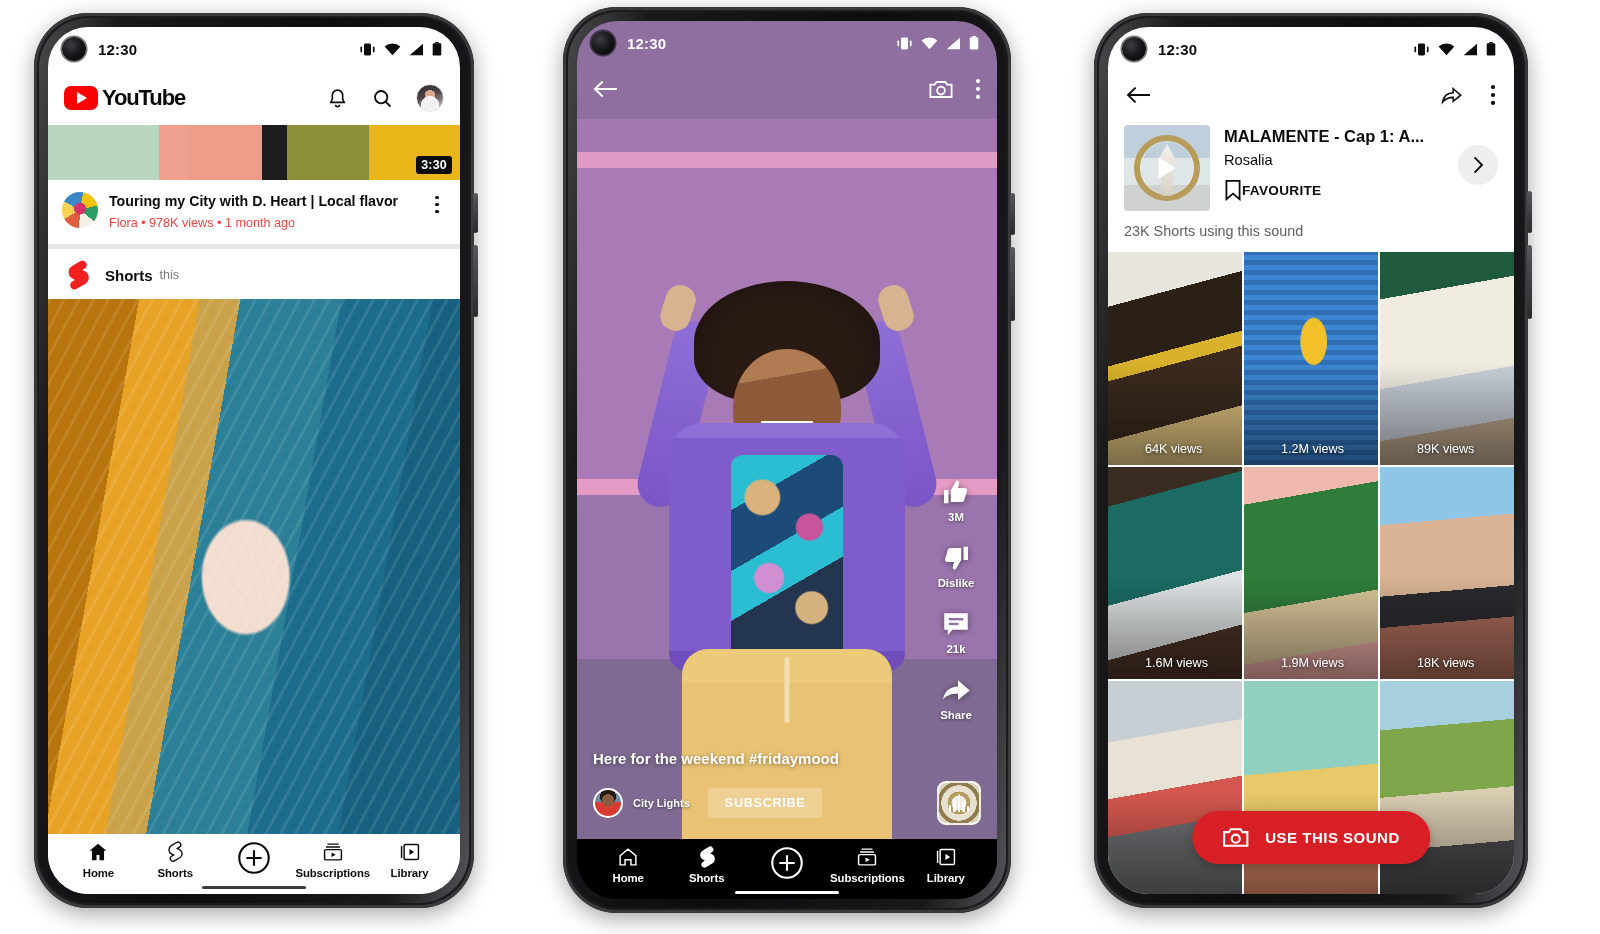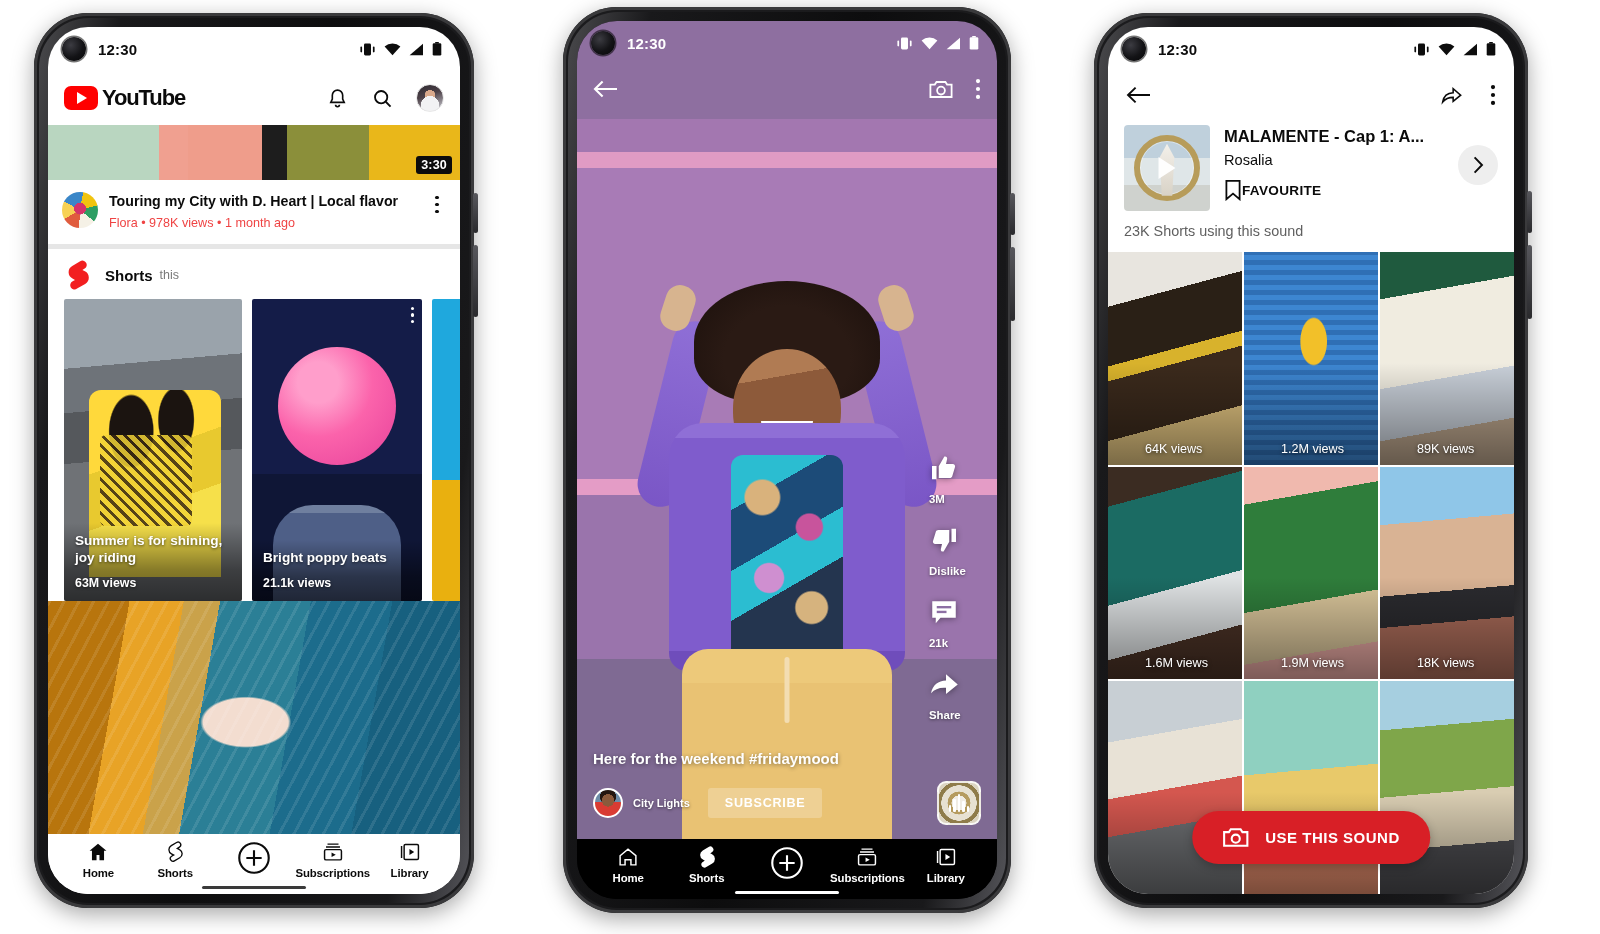--- a/index.html
+++ b/index.html
@@ -240,21 +240,21 @@
   .m-arm.l{ left:18px; bottom:330px; transform:rotate(14deg); }
   .m-arm.r{ right:18px; bottom:330px; transform:rotate(-14deg); }
   .m-hand{ position:absolute; width:30px;height:46px;border-radius:14px; background:#d7b48f; }
   .m-hand.l{ left:26px; bottom:508px; transform:rotate(18deg); }
   .m-hand.r{ right:26px; bottom:508px; transform:rotate(-18deg); }
 
   .p2-rail{
     position:absolute; right:14px; bottom:118px; z-index:6;
     display:flex; flex-direction:column; align-items:center; gap:20px;
   }
-  .rail-item{ display:flex; flex-direction:column; gap:10px; width:54px; }
+  .rail-item{ display:flex; flex-direction:column; align-items:center; gap:4px; width:54px; }
   .rail-item svg{ color:#fff; filter:drop-shadow(0 1px 3px rgba(0,0,0,.4)); }
   .rail-lbl{ color:#fff; font-size:11.4px; font-weight:700; text-shadow:0 1px 3px rgba(0,0,0,.5); }
 
   .p2-caption{
     position:absolute; left:0; right:0; bottom:0; z-index:6; padding:0 16px 14px 16px;
   }
   .cap-text{ color:#fff; font-size:15px; font-weight:700; text-shadow:0 1px 4px rgba(0,0,0,.45); margin-bottom:14px; }
   .cap-row{ display:flex; align-items:center; gap:10px; }
   .cap-av{
     width:30px;height:30px;border-radius:50%;flex:none; border:2px solid #fff;
@@ -414,40 +414,20 @@
       <div class="divider"></div>
 
       <div class="shorts-hdr">
         <svg width="28" height="30" viewBox="0 0 24 26">
             <path d="M13.9 1.1 7.0 5.2a6.2 6.2 0 0 0 0.2 10.9l2.2 1.2-2.0 1.2a3.7 3.7 0 1 0 3.8 6.3l7.0-4.1a6.2 6.2 0 0 0-0.2-10.9l-2.2-1.2 2.0-1.2a3.7 3.7 0 1 0-3.9-6.3Z" fill="#f21f20"></path>
           </svg>
         <span class="shorts-title">Shorts</span>
         <span class="shorts-beta">this</span>
       </div>
 
-      <div class="shorts-row">
-        <div class="short-card sc-1">
-          <div class="sc-overlay">
-            <div class="sc-title">Summer is for shining, joy riding</div>
-            <div class="sc-views">63M views</div>
-          </div>
-        </div>
-        <div class="short-card sc-2">
-          <div class="sc-kebab">
-              <span></span>
-              <span></span>
-              <span></span>
-            </div>
-          <div class="sc-overlay">
-            <div class="sc-title">Bright poppy beats</div>
-            <div class="sc-views">21.1k views</div>
-          </div>
-        </div>
-        <div class="short-card sc-3"></div>
-      </div>
 
       <div class="feed-img"></div>
 
       <div class="botnav nav-light">
         <div class="botnav-inner">
           <div class="nav-item">
             <svg width="22" height="22" viewBox="0 0 24 24">
                 <path d="M12 3 2.8 10.6h2.6V21h5.0v-5.6h3.2V21h5.0V10.6h2.6Z" fill="currentColor"></path>
               </svg>
             <span class="nav-label">Home</span>

